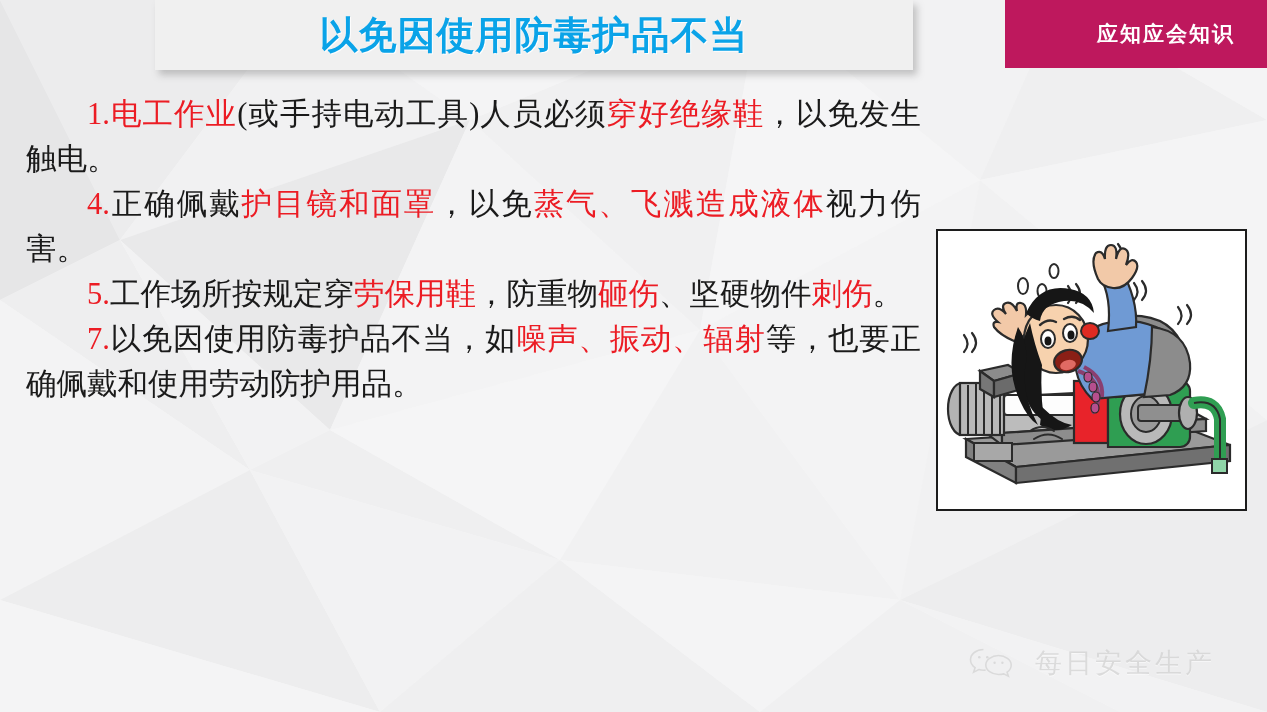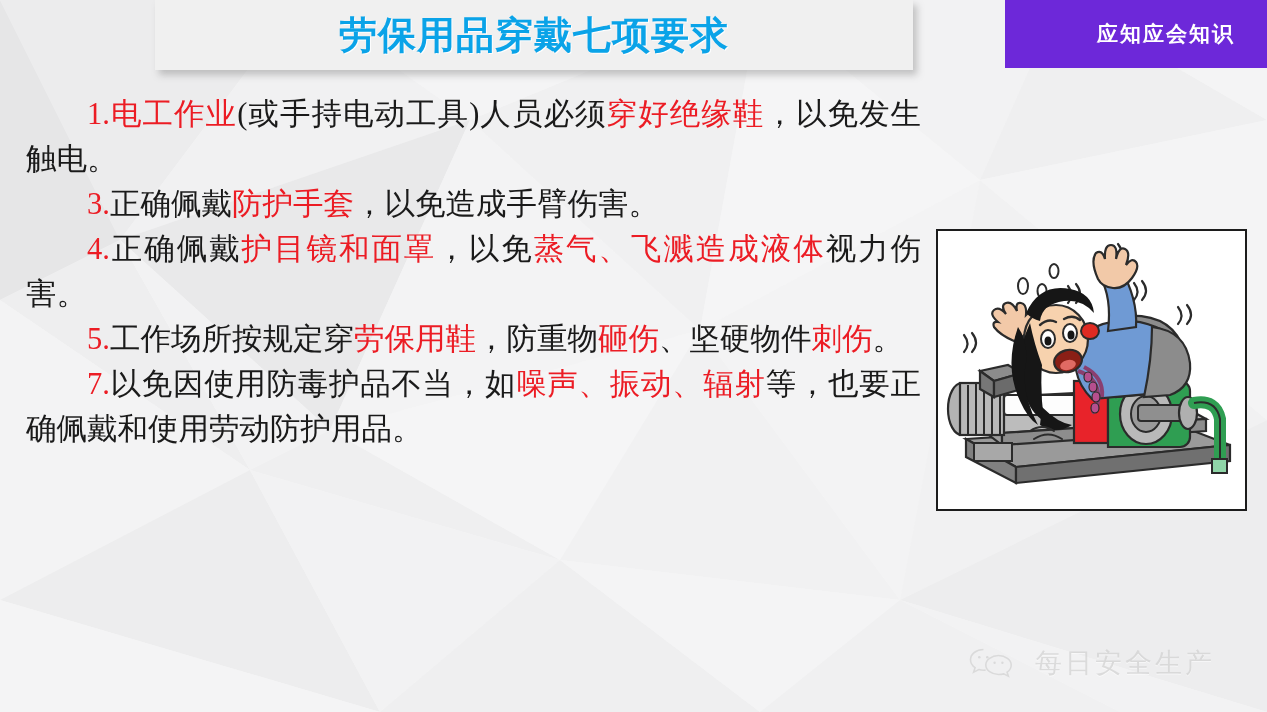--- a/index.html
+++ b/index.html
@@ -53,21 +53,21 @@
     text-shadow: 1px 1px 0 rgba(255,255,255,0.9);
   }
 
   
   #corner-banner {
     position: absolute;
     left: 1005px;
     top: 0px;
     width: 262px;
     height: 68px;
-    background: #6d28d9;
+    background: #be185d;
     display: flex;
     align-items: center;
     justify-content: flex-end;
     box-sizing: border-box;
     padding-right: 32px;
   }
   #corner-banner-text {
     color: #ffffff;
     font-size: 21px;
     font-weight: bold;
@@ -162,32 +162,31 @@
     <polygon points="700,330 760,0 980,180" fill="#f5f5f6"></polygon>
     <polygon points="900,600 980,180 1267,420" fill="#f1f1f2"></polygon>
     <polygon points="980,180 1060,0 1267,120" fill="#efeff0"></polygon>
     <polygon points="980,180 1267,120 1267,420" fill="#f4f4f5"></polygon>
     <polygon points="900,600 1267,420 1267,712" fill="#ededee"></polygon>
     <polygon points="900,600 1267,712 1120,712" fill="#f2f2f3"></polygon>
     <polygon points="1060,0 1267,0 1267,120" fill="#f4f4f5"></polygon>
   </svg>
 
   <div id="title-plaque">
-    <div id="title-text">劳保用品穿戴七项要求</div>
+    <div id="title-text">以免因使用防毒护品不当</div>
   </div>
 
   <div id="corner-banner">
     <div id="corner-banner-text">应知应会知识</div>
   </div>
 
   <div id="body-text">
     <p><span class="num">1.</span><span class="red">电工作业</span><span class="blk">(或手持电动工具)人员必须</span><span class="red">穿好绝缘鞋</span><span class="blk">，以免发生触电。</span></p>
 
 
-    <p><span class="num">3.</span><span class="blk">正确佩戴</span><span class="red">防护手套</span><span class="blk">，以免造成手臂伤害。</span></p>
 
     <p><span class="num">4.</span><span class="blk">正确佩戴</span><span class="red">护目镜和面罩</span><span class="blk">，以免</span><span class="red">蒸气、飞溅造成液体</span><span class="blk">视力伤害。</span></p>
 
     <p><span class="num">5.</span><span class="blk">工作场所按规定穿</span><span class="red">劳保用鞋</span><span class="blk">，防重物</span><span class="red">砸伤</span><span class="blk">、坚硬物件</span><span class="red">刺伤</span><span class="blk">。</span></p>
 
 
     <p><span class="num">7.</span><span class="blk">以免因使用防毒护品不当，如</span><span class="red">噪声、振动、辐射</span><span class="blk">等，也要正确佩戴和使用劳动防护用品。</span></p>
   </div>
 
   <div id="photo-frame">

